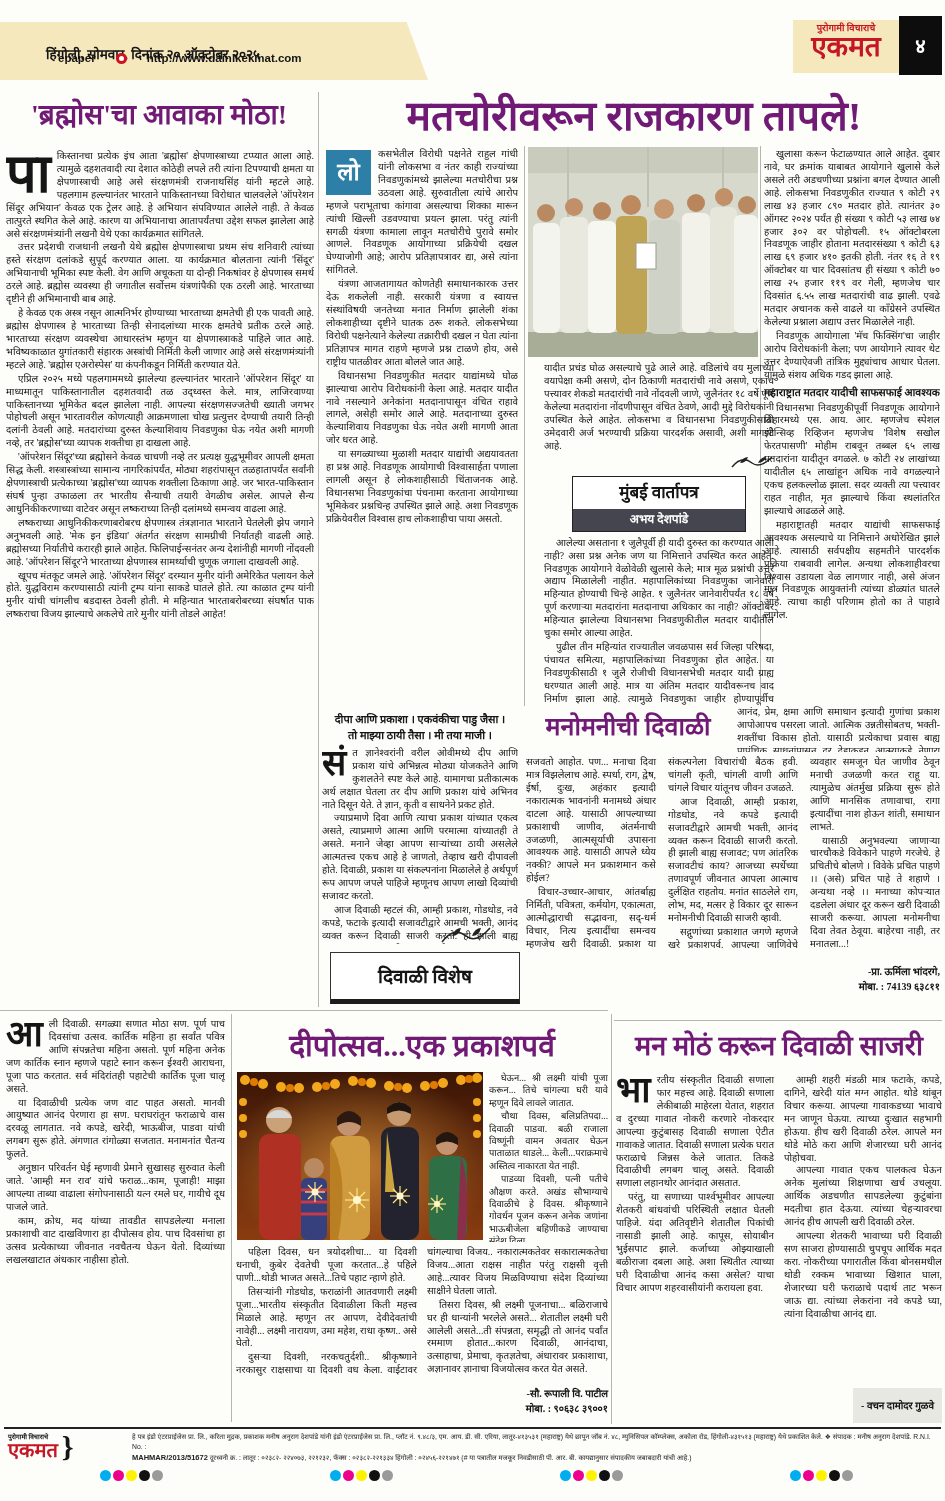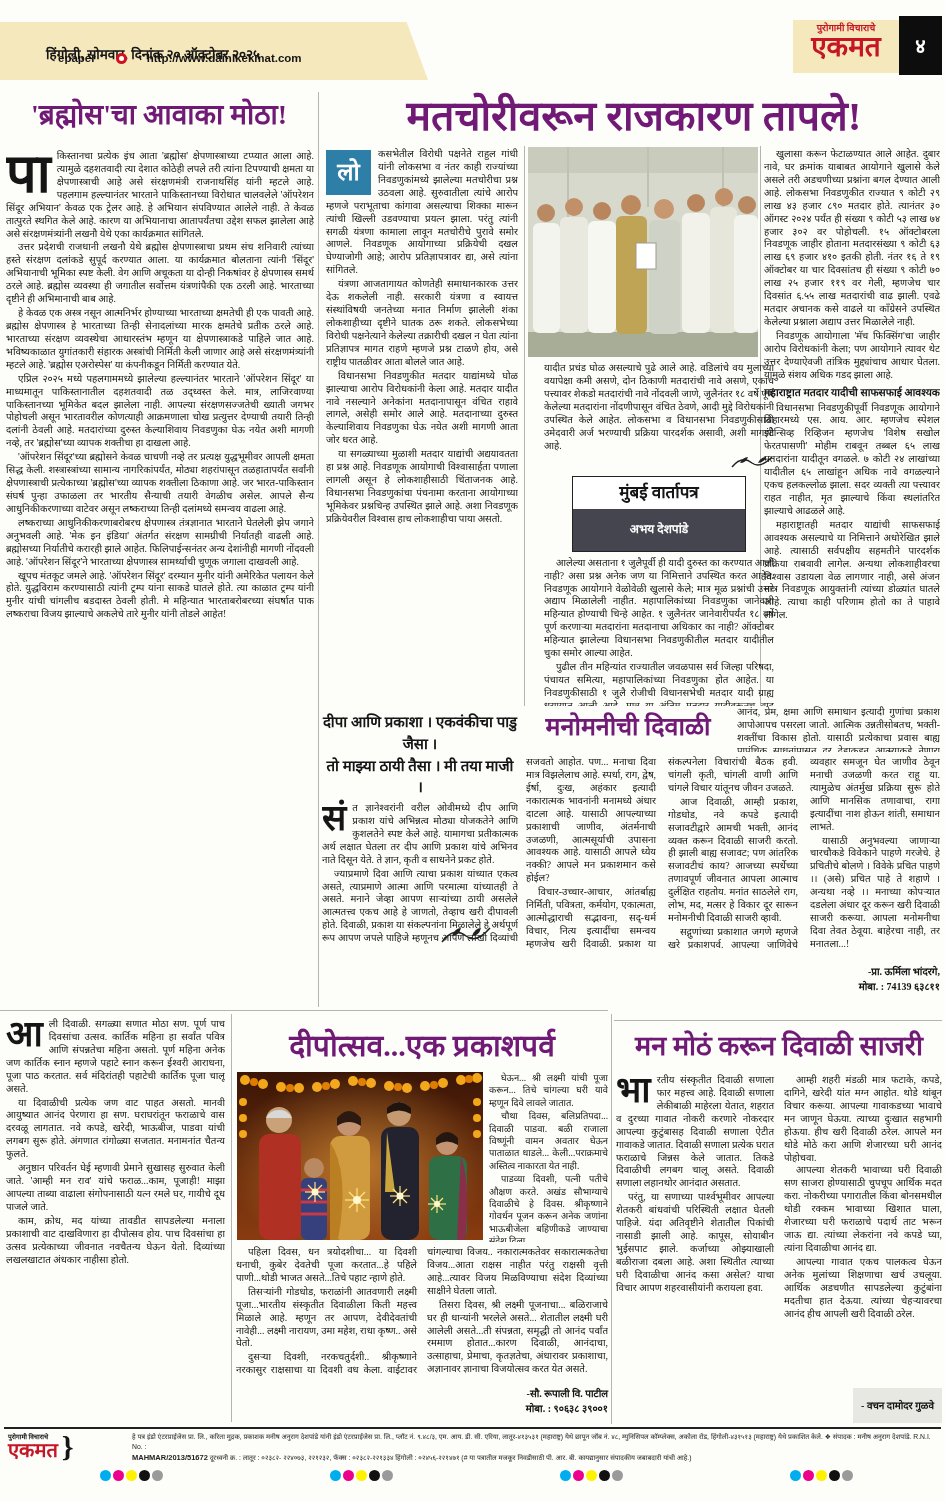--- a/index.html
+++ b/index.html
@@ -33,26 +33,26 @@
   .headline{position:absolute;font-weight:bold;text-align:center;color:#701a75;overflow:hidden;}
   .dropcap{float:left;font-size:54px;line-height:.82;font-weight:bold;padding:2px 6px 0 0;}
   .dropcap.small{font-size:36px;}
   .dropbox{float:left;width:45px;height:45px;background:#2d7fa8;color:#fff;display:flex;
            align-items:center;justify-content:center;font-size:24px;font-weight:bold;margin:2px 7px 2px 0;}
   .author{position:absolute;font-weight:bold;text-align:right;font-size:10px;line-height:1.5;background:#fdfdfa;}
   .author-box{background:#e8e8e2;padding:12px 8px;}
   
   .mumbai-box{width:172px;margin:5px auto 5px auto;border:1.3px solid #222;text-align:center;background:#fff;}
   .mumbai-title{font-size:17px;font-weight:bold;padding:5px 2px 4px 2px;}
-  .mumbai-byline{background:#45454f;color:#fff;font-size:12px;font-weight:bold;padding:13px 2px;}
+  .mumbai-byline{background:#45454f;color:#fff;font-size:12px;font-weight:bold;padding:3px 2px;}
   
   .dv-box{position:absolute;border:1.4px solid #333;border-bottom:5px solid #1d1d1d;background:#fff;
           text-align:center;display:flex;align-items:center;justify-content:center;
           font-size:19px;font-weight:bold;}
-  .verse{font-weight:bold;text-align:center;font-size:15px;line-height:1.45;margin-bottom:3px;}
+  .verse{font-weight:bold;text-align:center;font-size:11px;line-height:1.45;margin-bottom:3px;}
   .orn{position:absolute;}
   
   .photo{position:absolute;overflow:hidden;}
   
   .foot-logo{position:absolute;left:8px;top:1433px;width:118px;display:flex;align-items:center;gap:4px;}
   .foot-logo .tag{font-size:6.5px;font-weight:bold;line-height:1.1;}
   .foot-logo .name{font-size:20px;font-weight:bold;color:#c41625;line-height:1;}
   .foot-bracket{font-size:30px;font-weight:bold;line-height:.9;}
   .foot-text{position:absolute;left:132px;top:1432px;width:808px;font-size:6.8px;line-height:1.5;
              font-family:"Liberation Sans","DejaVu Sans",sans-serif;color:#222;}
@@ -186,20 +186,21 @@
         <p class="para">आज दिवाळी म्हटलं की, आम्ही प्रकाश, गोडधोड, नवे कपडे, फटाके इत्यादी सजावटीद्वारे आमची भक्ती, आनंद व्यक्त करून दिवाळी साजरी करतो. ही झाली बाह्य सजावट; पण आंतरिक सजावटीचं काय? आजच्या स्पर्धेच्या तणावपूर्ण जीवनात आपला आत्माच दुर्लक्षित राहतोय. आम्ही स्वतःला कपड्यांनी, घराला वस्तूंनी आणि मनाला सोशल मीडियाने</p>
       </div>
   </div>
   <div class="orn" style="left:440px;top:924px">
     <svg width="52" height="22" viewBox="0 0 52 22">
       <path d="M2 18 Q14 2 26 12 Q36 20 50 4" fill="none" stroke="#222" stroke-width="1.5"></path>
       <path d="M12 12 q3 -8 9 -8 q-2 8 -9 8z" fill="#222"></path>
       <path d="M32 12 q3 -8 9 -8 q-2 8 -9 8z" fill="#222"></path>
     </svg>
   </div>
+  <div class="dv-box" style="left:330px;top:952px;width:188px;height:46px">दिवाळी विशेष</div>
 
   <div class="headline" style="left:524px;top:708px;width:208px;height:44px;font-size:25px">मनोमनीची दिवाळी</div>
   <div class="txt" style="left:737px;top:706px;width:203px;height:46px">
     <p class="para lead">आनंद, प्रेम, क्षमा आणि समाधान इत्यादी गुणांचा प्रकाश आपोआपच पसरला जातो. आत्मिक उन्नतीसोबतच, भक्ती-शक्तींचा विकास होतो. यासाठी प्रत्येकाचा प्रवास बाह्य प्रापंचिक साधनांपासून दूर देहाकडून आत्म्याकडे नेणारा उद्याचा.</p>
   </div>
   <div class="txt" style="left:526px;top:756px;width:414px;height:250px;column-count:3;column-gap:12px">
     <p class="para lead">सजवतो आहोत. पण... मनाचा दिवा मात्र विझलेलाच आहे. स्पर्धा, राग, द्वेष, ईर्षा, दुःख, अहंकार इत्यादी नकारात्मक भावनांनी मनामध्ये अंधार दाटला आहे. यासाठी आपल्याच्या प्रकाशाची जाणीव, अंतर्मनाची उजळणी, आत्मसूर्याची उपासना आवश्यक आहे. यासाठी आपले ध्येय नक्की? आपले मन प्रकाशमान कसे होईल?</p>
     <div>
         <p class="para">विचार-उच्चार-आचार, आंतर्बाह्य निर्मिती, पवित्रता, कर्मयोग, एकात्मता, आत्मोद्धाराची सद्भावना, सद्-धर्म विचार, नित्य इत्यादींचा समन्वय म्हणजेच खरी दिवाळी. प्रकाश या संकल्पनेला विचारांची बैठक हवी. चांगली कृती, चांगली वाणी आणि चांगले विचार यांतूनच जीवन उजळते.</p>
         <p class="para">आज दिवाळी, आम्ही प्रकाश, गोडधोड, नवे कपडे इत्यादी सजावटीद्वारे आमची भक्ती, आनंद व्यक्त करून दिवाळी साजरी करतो. ही झाली बाह्य सजावट; पण आंतरिक सजावटीचं काय? आजच्या स्पर्धेच्या तणावपूर्ण जीवनात आपला आत्माच दुर्लक्षित राहतोय. मनांत साठलेले राग, लोभ, मद, मत्सर हे विकार दूर सारून मनोमनीची दिवाळी साजरी व्हावी.</p>
@@ -357,22 +358,22 @@
   </div>
 
   <div class="headline" style="left:616px;top:1026px;width:326px;height:42px;font-size:27px">मन मोठं करून दिवाळी साजरी करूया</div>
   <div class="txt" style="left:616px;top:1074px;width:326px;height:320px;column-count:2;column-gap:10px">
     <p class="para lead"><span class="dropcap small">भा</span><span>रतीय संस्कृतीत दिवाळी सणाला फार महत्त्व आहे. दिवाळी सणाला लेकीबाळी माहेरला येतात, शहरात व दुरच्या गावात नोकरी करणारे नोकरदार आपल्या कुटुंबासह दिवाळी सणाला ऐटीत गावाकडे जातात. दिवाळी सणाला प्रत्येक घरात फराळाचे जिन्नस केले जातात. तिकडे दिवाळीची लगबग चालू असते. दिवाळी सणाला लहानथोर आनंदात असतात.</span></p>
     <div>
         <p class="para">परंतु, या सणाच्या पार्श्वभूमीवर आपल्या शेतकरी बांधवांची परिस्थिती लक्षात घेतली पाहिजे. यंदा अतिवृष्टीने शेतातील पिकांची नासाडी झाली आहे. कापूस, सोयाबीन भुईसपाट झाले. कर्जाच्या ओझ्याखाली बळीराजा दबला आहे. अशा स्थितीत त्याच्या घरी दिवाळीचा आनंद कसा असेल? याचा विचार आपण शहरवासीयांनी करायला हवा.</p>
         <p class="para">आम्ही शहरी मंडळी मात्र फटाके, कपडे, दागिने, खरेदी यांत मग्न आहोत. थोडे थांबून विचार करूया. आपल्या गावाकडच्या भावाचे मन जाणून घेऊया. त्याच्या दुःखात सहभागी होऊया. हीच खरी दिवाळी ठरेल. आपले मन थोडे मोठे करा आणि शेजारच्या घरी आनंद पोहोचवा.</p>
       </div>
     <div>
+        <p class="para">आपल्या गावात एकच पालकत्व घेऊन अनेक मुलांच्या शिक्षणाचा खर्च उचलूया. आर्थिक अडचणीत सापडलेल्या कुटुंबांना मदतीचा हात देऊया. त्यांच्या चेहऱ्यावरचा आनंद हीच आपली खरी दिवाळी ठरेल.</p>
         <p class="para">आपल्या शेतकरी भावाच्या घरी दिवाळी सण साजरा होण्यासाठी चुपचूप आर्थिक मदत करा. नोकरीच्या पगारातील किंवा बोनसमधील थोडी रक्कम भावाच्या खिशात घाला, शेजारच्या घरी फराळाचे पदार्थ ताट भरून जाऊ द्या. त्यांच्या लेकरांना नवे कपडे घ्या, त्यांना दिवाळीचा आनंद द्या.</p>
-        <p class="para">आपल्या गावात एकच पालकत्व घेऊन अनेक मुलांच्या शिक्षणाचा खर्च उचलूया. आर्थिक अडचणीत सापडलेल्या कुटुंबांना मदतीचा हात देऊया. त्यांच्या चेहऱ्यावरचा आनंद हीच आपली खरी दिवाळी ठरेल.</p>
       </div>
   </div>
   <div class="author" style="left:770px;top:1398px;width:172px">
     <span class="author-box">- वचन दामोदर गुळवे</span>
   </div>
 
   <div class="foot-logo">
     <div>
       <div class="tag">पुरोगामी विचाराचे</div>
       <div class="name">एकमत</div>

